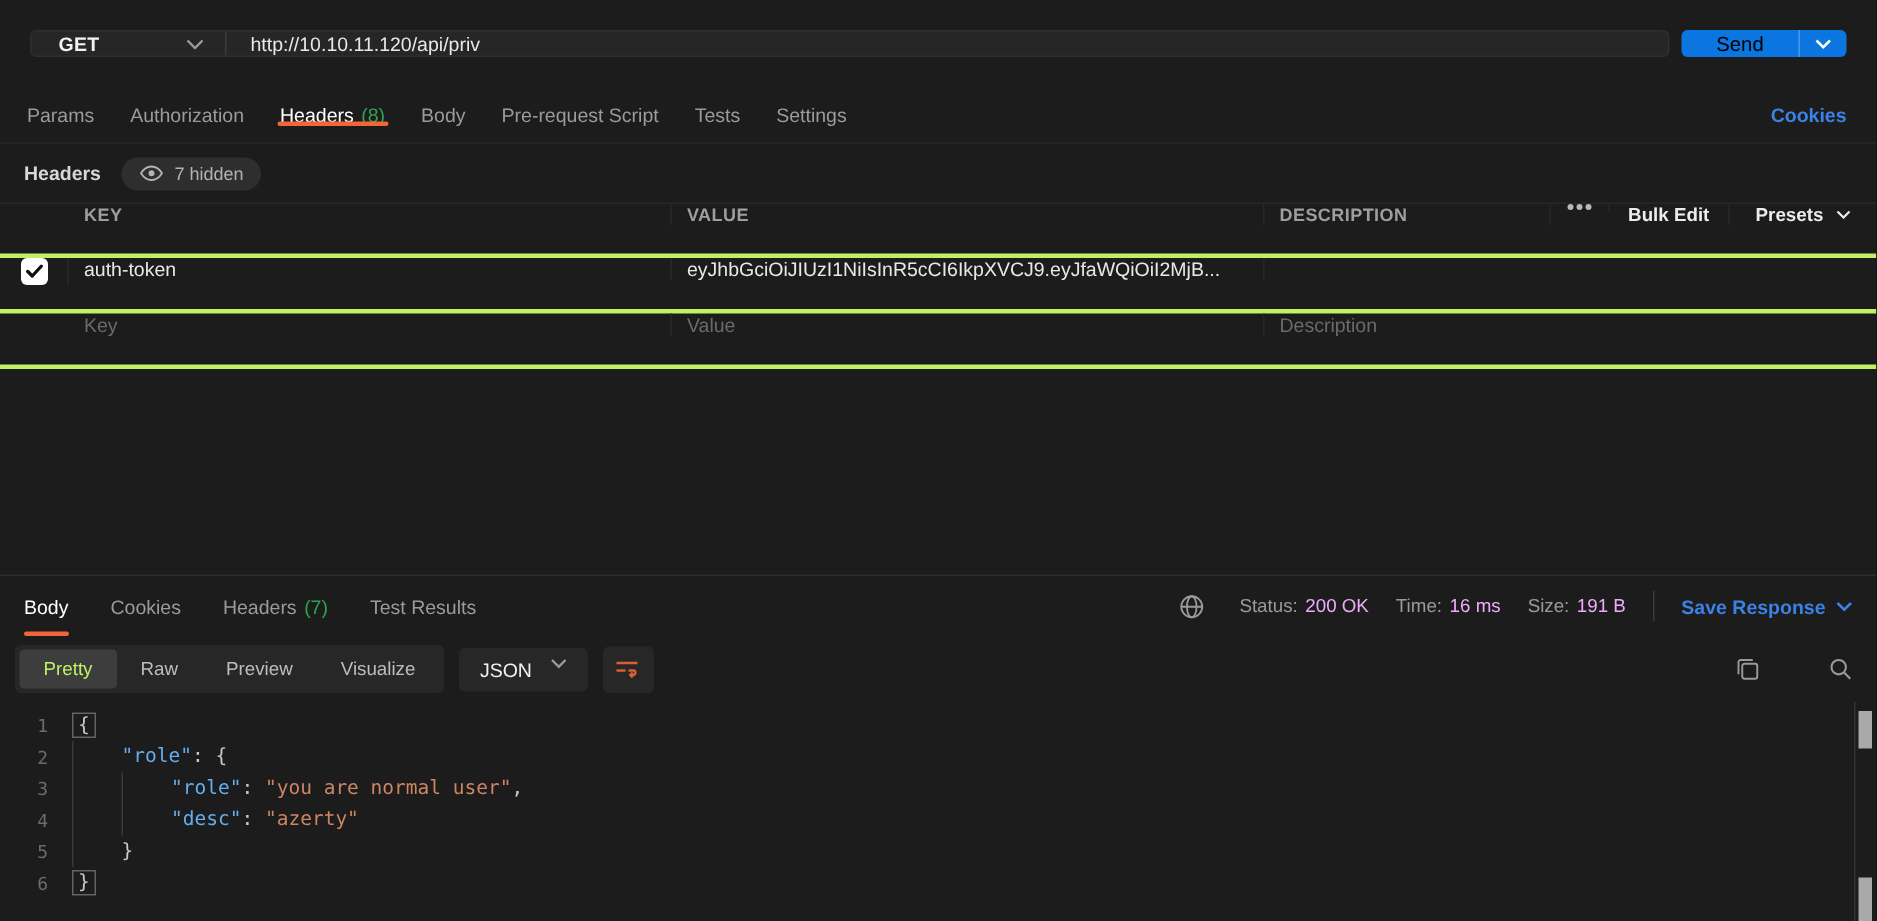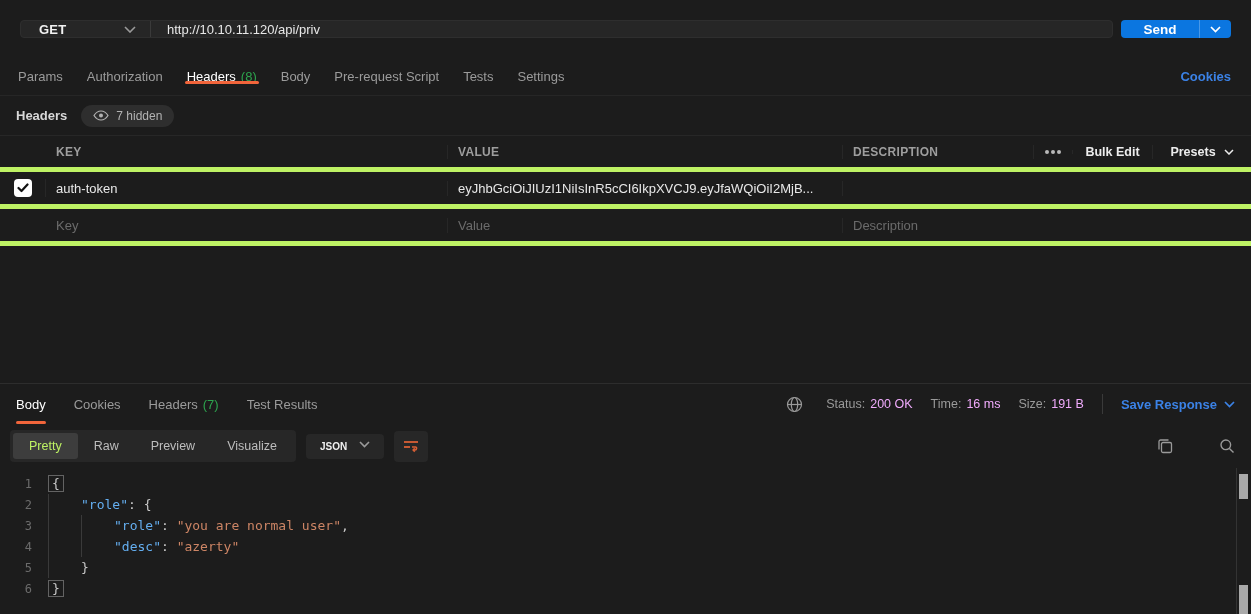--- a/index.html
+++ b/index.html
@@ -9,36 +9,36 @@
     font-family:"Liberation Sans", sans-serif; color:#e6e6e6; overflow:hidden;
     display:flex; flex-direction:column;
   }
   
   .url-row { display:flex; gap:8px; padding:20px; height:58px; flex:none; }
   .request-bar { flex:1; display:flex; background:#262626; border:1px solid #2e2e2e; border-radius:4px; overflow:hidden; }
   .method-box { width:130px; flex:none; display:flex; align-items:center; justify-content:space-between; padding:0 14px 0 18px; border-right:1px solid #3a3a3a; cursor:pointer; }
   .method-label { font-size:13px; font-weight:700; color:#f2f2f2; letter-spacing:.2px; }
   .url-field { flex:1; display:flex; align-items:center; padding:0 16px; font-size:13px; color:#e8e8e8; }
   .send-btn { width:110px; flex:none; display:flex; background:#0b76e0; border-radius:4px; overflow:hidden; cursor:pointer; }
-  .send-main { flex:1; display:flex; align-items:center; justify-content:center; font-size:13.5px; font-weight:700; color:#ffffff; }
+  .send-main { flex:1; display:flex; align-items:center; justify-content:center; font-size:13.5px; font-weight:400; color:#000000; }
   .send-caret { width:32px; flex:none; display:flex; align-items:center; justify-content:center; border-left:1px solid rgba(255,255,255,.25); }
   
   .req-tabs { display:flex; align-items:center; height:38px; flex:none; padding:0 6px; border-bottom:1px solid #262626; }
   .tab { display:flex; align-items:center; gap:5px; padding:0 12px; font-size:13px; color:#9b9b9b; position:relative; cursor:pointer; white-space:nowrap; }
   .tab.active { color:#ffffff; }
   .tab.active::after { content:""; position:absolute; left:10px; right:10px; bottom:0; height:3px; background:#f1653b; border-radius:2px; }
   .count-green { color:#2da44e; }
   .cookies-link { margin-left:auto; display:flex; align-items:center; padding:0 14px; color:#3b82e6; font-size:13px; font-weight:700; cursor:pointer; }
   
   .headers-meta { display:flex; align-items:center; gap:14px; height:39px; flex:none; padding:0 16px; }
   .meta-title { font-size:13px; font-weight:700; color:#d8d8d8; }
   .hidden-pill { display:flex; align-items:center; gap:7px; background:#2e2e2e; border-radius:12px; padding:4px 12px; color:#b3b3b3; font-size:12px; cursor:pointer; }
   
   .kv-table { flex:none; }
-  .t-row { display:flex; height:37px; border-bottom:5px solid #bef264; align-items:center; }
+  .t-row { display:flex; height:37px; border-bottom:3px solid #bef264; align-items:flex-start; }
   .t-head { border-top:1px solid #272727; }
   .cell { display:flex; align-items:center; padding:0 10px; border-right:1px solid #272727; overflow:hidden; }
   .c-check { width:46px; flex:none; justify-content:center; padding:0; }
   .c-key { width:402px; flex:none; }
   .c-val { width:395px; flex:none; }
   .c-desc { flex:1; }
   .c-last { border-right:none; }
   .c-more { width:39px; flex:none; justify-content:center; gap:2px; cursor:pointer; }
   .c-bulk { width:80px; flex:none; justify-content:center; font-size:12.5px; font-weight:700; color:#ececec; cursor:pointer; }
   .c-presets { width:98px; flex:none; justify-content:center; gap:8px; font-size:12.5px; font-weight:700; color:#ececec; border-right:none; cursor:pointer; }
@@ -57,21 +57,21 @@
   .resp-meta { margin-left:auto; display:flex; align-items:center; gap:18px; font-size:12.5px; }
   .metric { color:#9a9a9a; display:flex; gap:5px; }
   .metric-val { color:#f0abfc; }
   .vdiv { width:1px; height:20px; background:#3a3a3a; }
   .save-resp { display:flex; align-items:center; gap:7px; color:#3b82e6; font-size:13px; font-weight:700; cursor:pointer; }
   
   .resp-toolbar { height:44px; flex:none; display:flex; align-items:center; gap:10px; padding:0 10px; }
   .seg { display:flex; background:#272727; border-radius:4px; padding:3px; }
   .seg-item { padding:6px 16px; border-radius:3px; font-size:12.5px; color:#bdbdbd; cursor:pointer; }
   .seg-item.active { background:#3d3d3d; color:#bef264; }
-  .json-dd { display:flex; align-items:flex-start; gap:12px; background:#272727; border-radius:4px; padding:7px 14px; font-size:10px; font-weight:700; color:#f0f0f0; cursor:pointer; }
+  .json-dd { display:flex; align-items:flex-start; gap:12px; background:#272727; border-radius:4px; padding:7px 14px; font-size:13px; font-weight:400; color:#f0f0f0; cursor:pointer; }
   .wrap-btn { width:34px; height:31px; background:#272727; border-radius:4px; display:flex; align-items:center; justify-content:center; cursor:pointer; }
   .tool-spacer { flex:1; }
   .tool-icon { display:flex; align-items:center; justify-content:center; width:28px; height:28px; cursor:pointer; }
   .tool-gap { width:14px; }
   
   .code-area { flex:1; position:relative; font-family:"DejaVu Sans Mono", monospace; font-size:13px; padding-top:5px; overflow:hidden; }
   .cl { display:flex; align-items:center; height:21px; white-space:pre; }
   .ln { width:48px; flex:none; text-align:right; padding-right:16px; color:#6b6b6b; font-size:12px; }
   .ind { width:33px; flex:none; align-self:stretch; border-left:1px solid #3a3a3a; }
   .p { color:#c9c9c9; }

